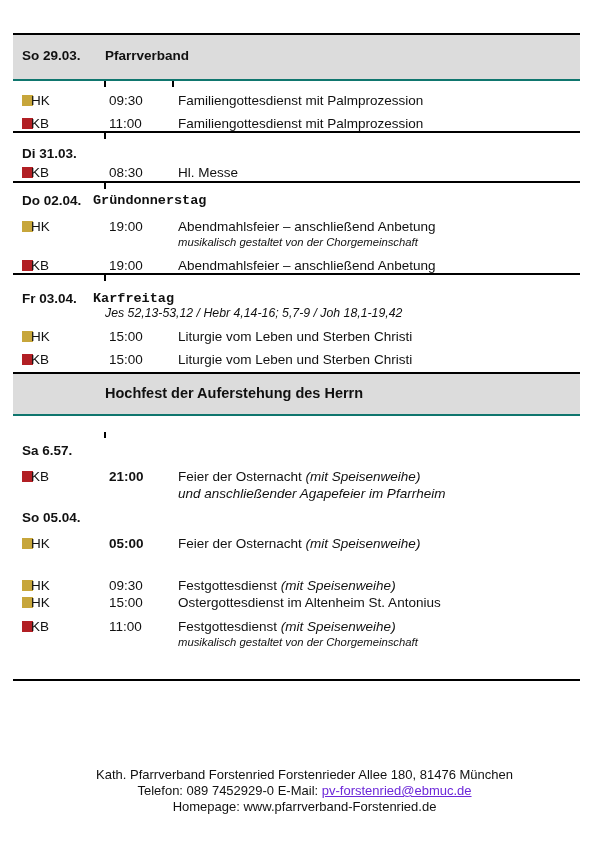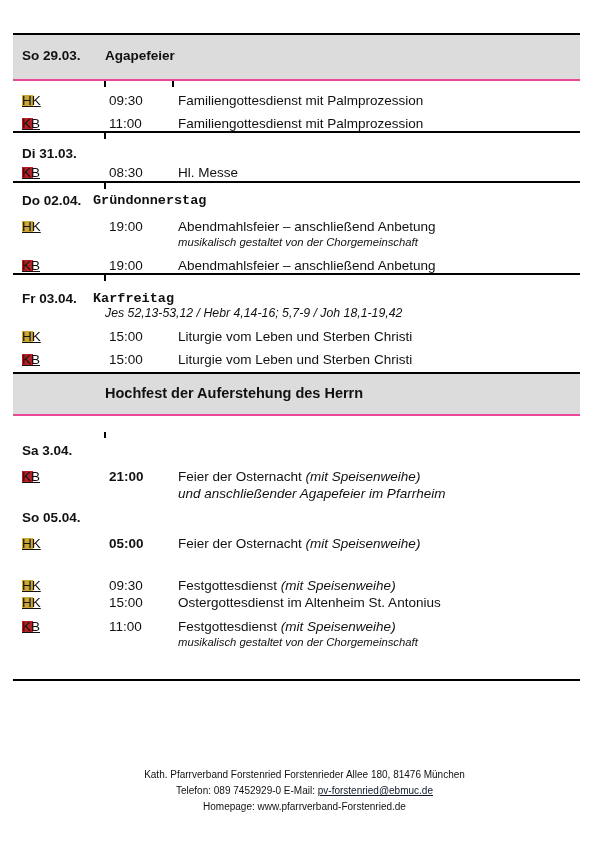--- a/index.html
+++ b/index.html
@@ -3,58 +3,58 @@
 <meta charset="utf-8">
 <style>
   html,body{margin:0;padding:0;background:#ffffff;}
   body{
     width:609px;height:864px;position:relative;overflow:hidden;
     font-family:"Liberation Sans", sans-serif;color:#111;
   }
   
   .grayband{
     position:absolute;left:13px;width:567px;box-sizing:border-box;
-    background:#dcdcdc;border-top:2px solid #000;border-bottom:2px solid #ec4899;
+    background:#dcdcdc;border-top:2px solid #000;border-bottom:2px solid #0f766e;
   }
   .band-head{top:33px;height:48px;padding-top:13px;}
   .band-banner{top:372px;height:44px;padding-top:11px;}
   .banner-text{margin-left:92px;font-size:14.5px;font-weight:bold;}
   
   .sec-head{position:absolute;left:13px;width:567px;font-size:13.5px;line-height:15px;}
   .sec-head .date{position:absolute;left:9px;font-weight:bold;white-space:nowrap;}
   .sec-head .title{position:absolute;left:80px;font-weight:bold;white-space:nowrap;font-family:Liberation Mono, monospace;}
   .sec-head .readings{position:absolute;left:92px;top:15px;font-style:italic;font-size:12.3px;font-weight:normal;white-space:nowrap;}
   .grayband .date{position:absolute;left:9px;font-weight:bold;font-size:13.5px;}
   .grayband .title{position:absolute;left:92px;font-weight:bold;font-size:13.5px;}
   .grayband .readings{position:absolute;left:92px;margin-top:15px;font-style:italic;font-size:12.3px;white-space:nowrap;}
   
   .row{position:absolute;left:13px;width:567px;font-size:13.5px;line-height:17px;}
   .row .sq{position:absolute;left:9px;top:3px;width:11px;height:11px;}
-  .row .church{position:absolute;left:9px;white-space:nowrap;text-decoration:underline;}
+  .row .church{position:absolute;left:18px;white-space:nowrap;}
   .row .time{position:absolute;left:96px;white-space:nowrap;}
   .row .time.bold{font-weight:bold;}
   .row .desc{position:absolute;left:165px;width:400px;}
   .row .desc .t-bold{font-weight:normal;}
   .row .desc .t-paren{font-style:italic;}
   .row .line2{font-style:italic;}
   .row .sub{font-size:11.3px;font-style:italic;line-height:13px;padding-top:1px;}
   
   .rule{position:absolute;left:13px;width:567px;height:2px;background:#000;}
   .tick{position:absolute;width:1.5px;height:6px;background:#000;}
   
   .footer{position:absolute;top:767px;left:0;width:609px;text-align:center;
-          font-size:10px;line-height:16px;color:#111;}
-  .footer .email{color:#0f172a;text-decoration:underline;cursor:pointer;}
+          font-size:13px;line-height:16px;color:#111;}
+  .footer .email{color:#6d28d9;text-decoration:underline;cursor:pointer;}
 </style>
 </head>
 <body>
 
 <div class="grayband band-head">
   <span class="date">So 29.03.</span>
-  <span class="title">Agapefeier</span>
+  <span class="title">Pfarrverband</span>
 </div>
 <div class="tick" style="left:104px;top:81px"></div>
 <div class="tick" style="left:172px;top:81px"></div>
 
 <div class="row" style="top:92px">
   <span class="sq" style="background: rgb(199, 166, 59);"></span>
   <span class="church">HK</span>
   <span class="time">09:30</span>
   <div class="desc"><span>Familiengottesdienst mit Palmprozession</span></div>
 </div>
@@ -118,21 +118,21 @@
   <span class="time">15:00</span>
   <div class="desc"><span>Liturgie vom Leben und Sterben Christi</span></div>
 </div>
 
 <div class="grayband band-banner">
   <div class="banner-text">Hochfest der Auferstehung des Herrn</div>
 </div>
 <div class="tick" style="left:104px;top:432px"></div>
 
 <div class="sec-head" style="top:443px">
-  <span class="date">Sa 3.04.</span>
+  <span class="date">Sa 6.57.</span>
 </div>
 <div class="row" style="top:468px">
   <span class="sq" style="background: rgb(178, 31, 36);"></span>
   <span class="church">KB</span>
   <span class="time bold">21:00</span>
   <div class="desc">
     <span class="t-bold">Feier der Osternacht</span>
     <span class="t-paren">(mit Speisenweihe)</span>
     <div class="line2">und anschließender Agapefeier im Pfarrheim</div>
   </div>

